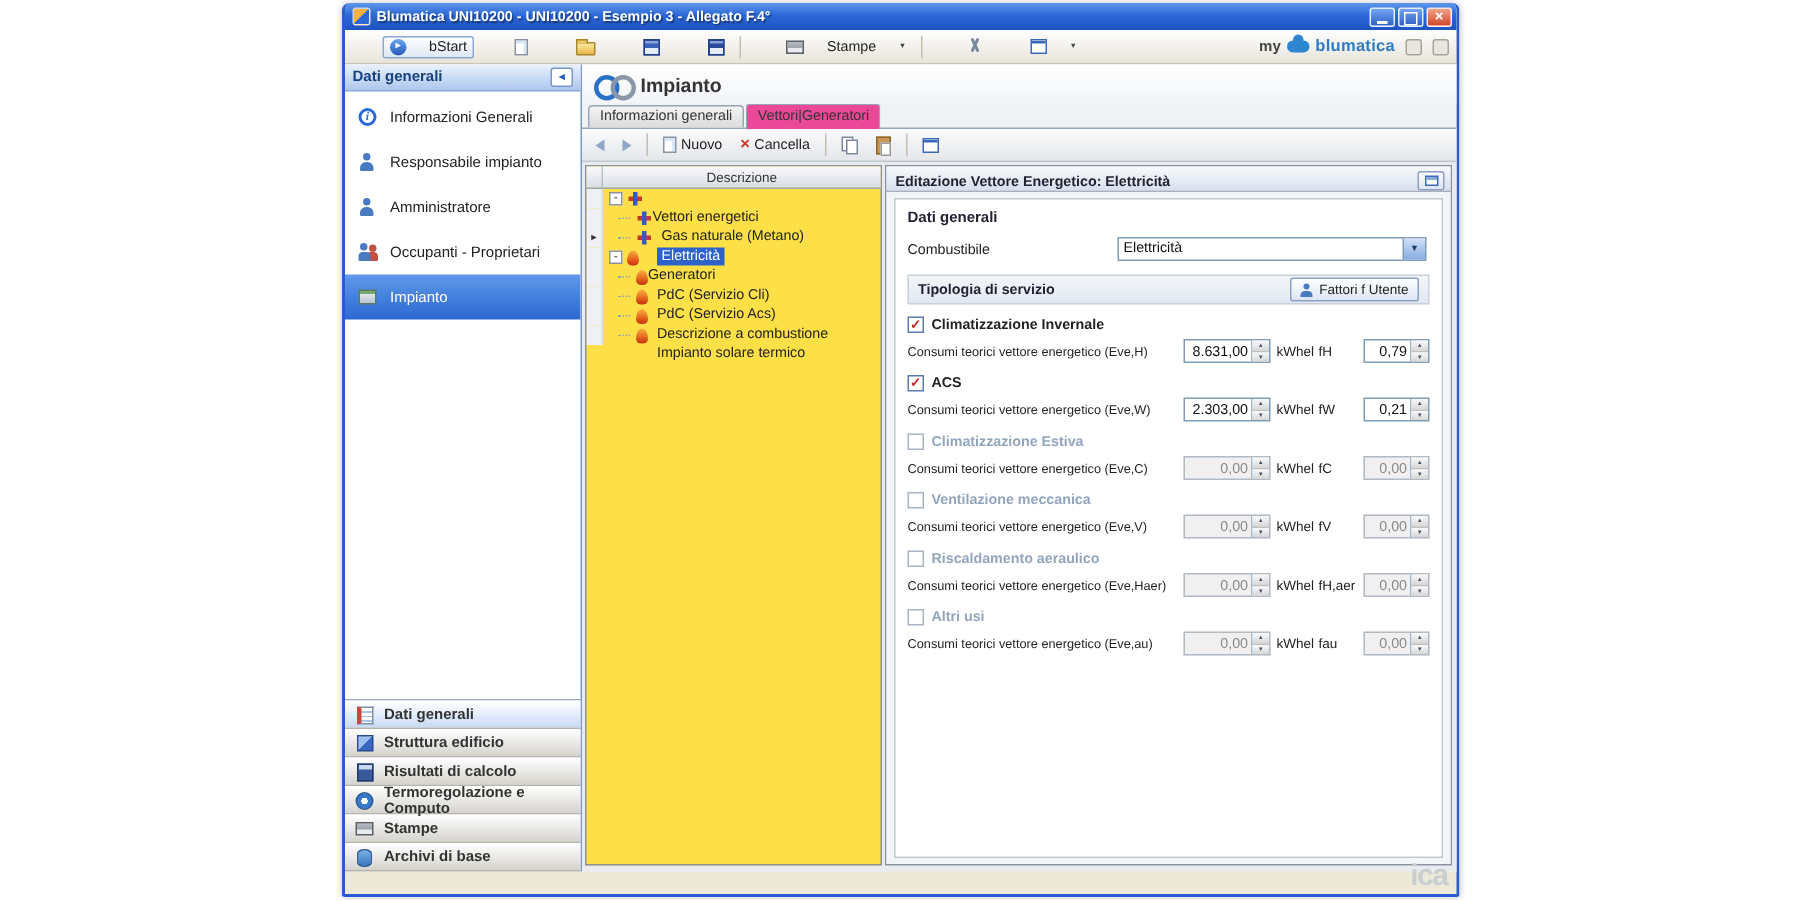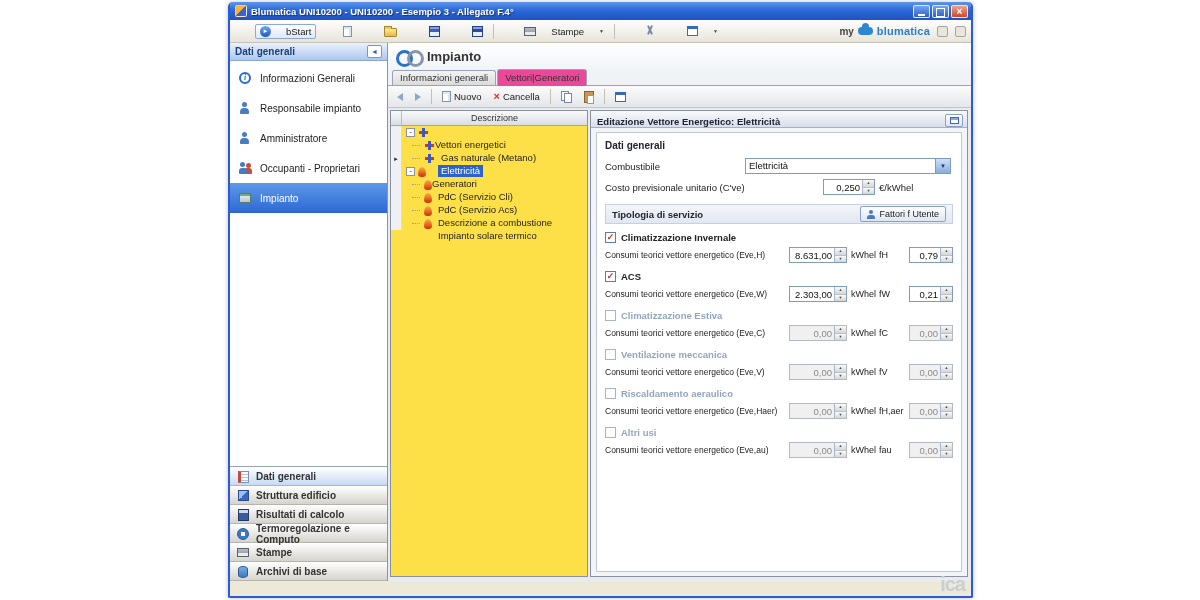--- a/index.html
+++ b/index.html
@@ -415,31 +415,20 @@
               <div class="group-title">Dati generali</div>
 
               <div class="dg-row">
                 <span class="dg-label">Combustibile</span>
                 <span class="combo">
                   <span class="combo-value">Elettricità</span>
                   <span class="combo-btn">▼</span>
                 </span>
               </div>
 
-              <div class="dg-row">
-                <span class="dg-label wide">Costo previsionale unitario (C've)</span>
-                <span class="spin" style="width:52px">
-                  <span class="val">0,250</span>
-                  <span class="btns">
-                    <span>▲</span>
-                    <span>▼</span>
-                  </span>
-                </span>
-                <span class="dg-unit">€/kWhel</span>
-              </div>
 
               <div class="section-bar">
                 <span class="section-title">Tipologia di servizio</span>
                 <span class="fattori-btn">
                   <span class="icon-fattori"></span>
                   <span>Fattori f Utente</span>
                 </span>
               </div>
 
               <div class="services">

